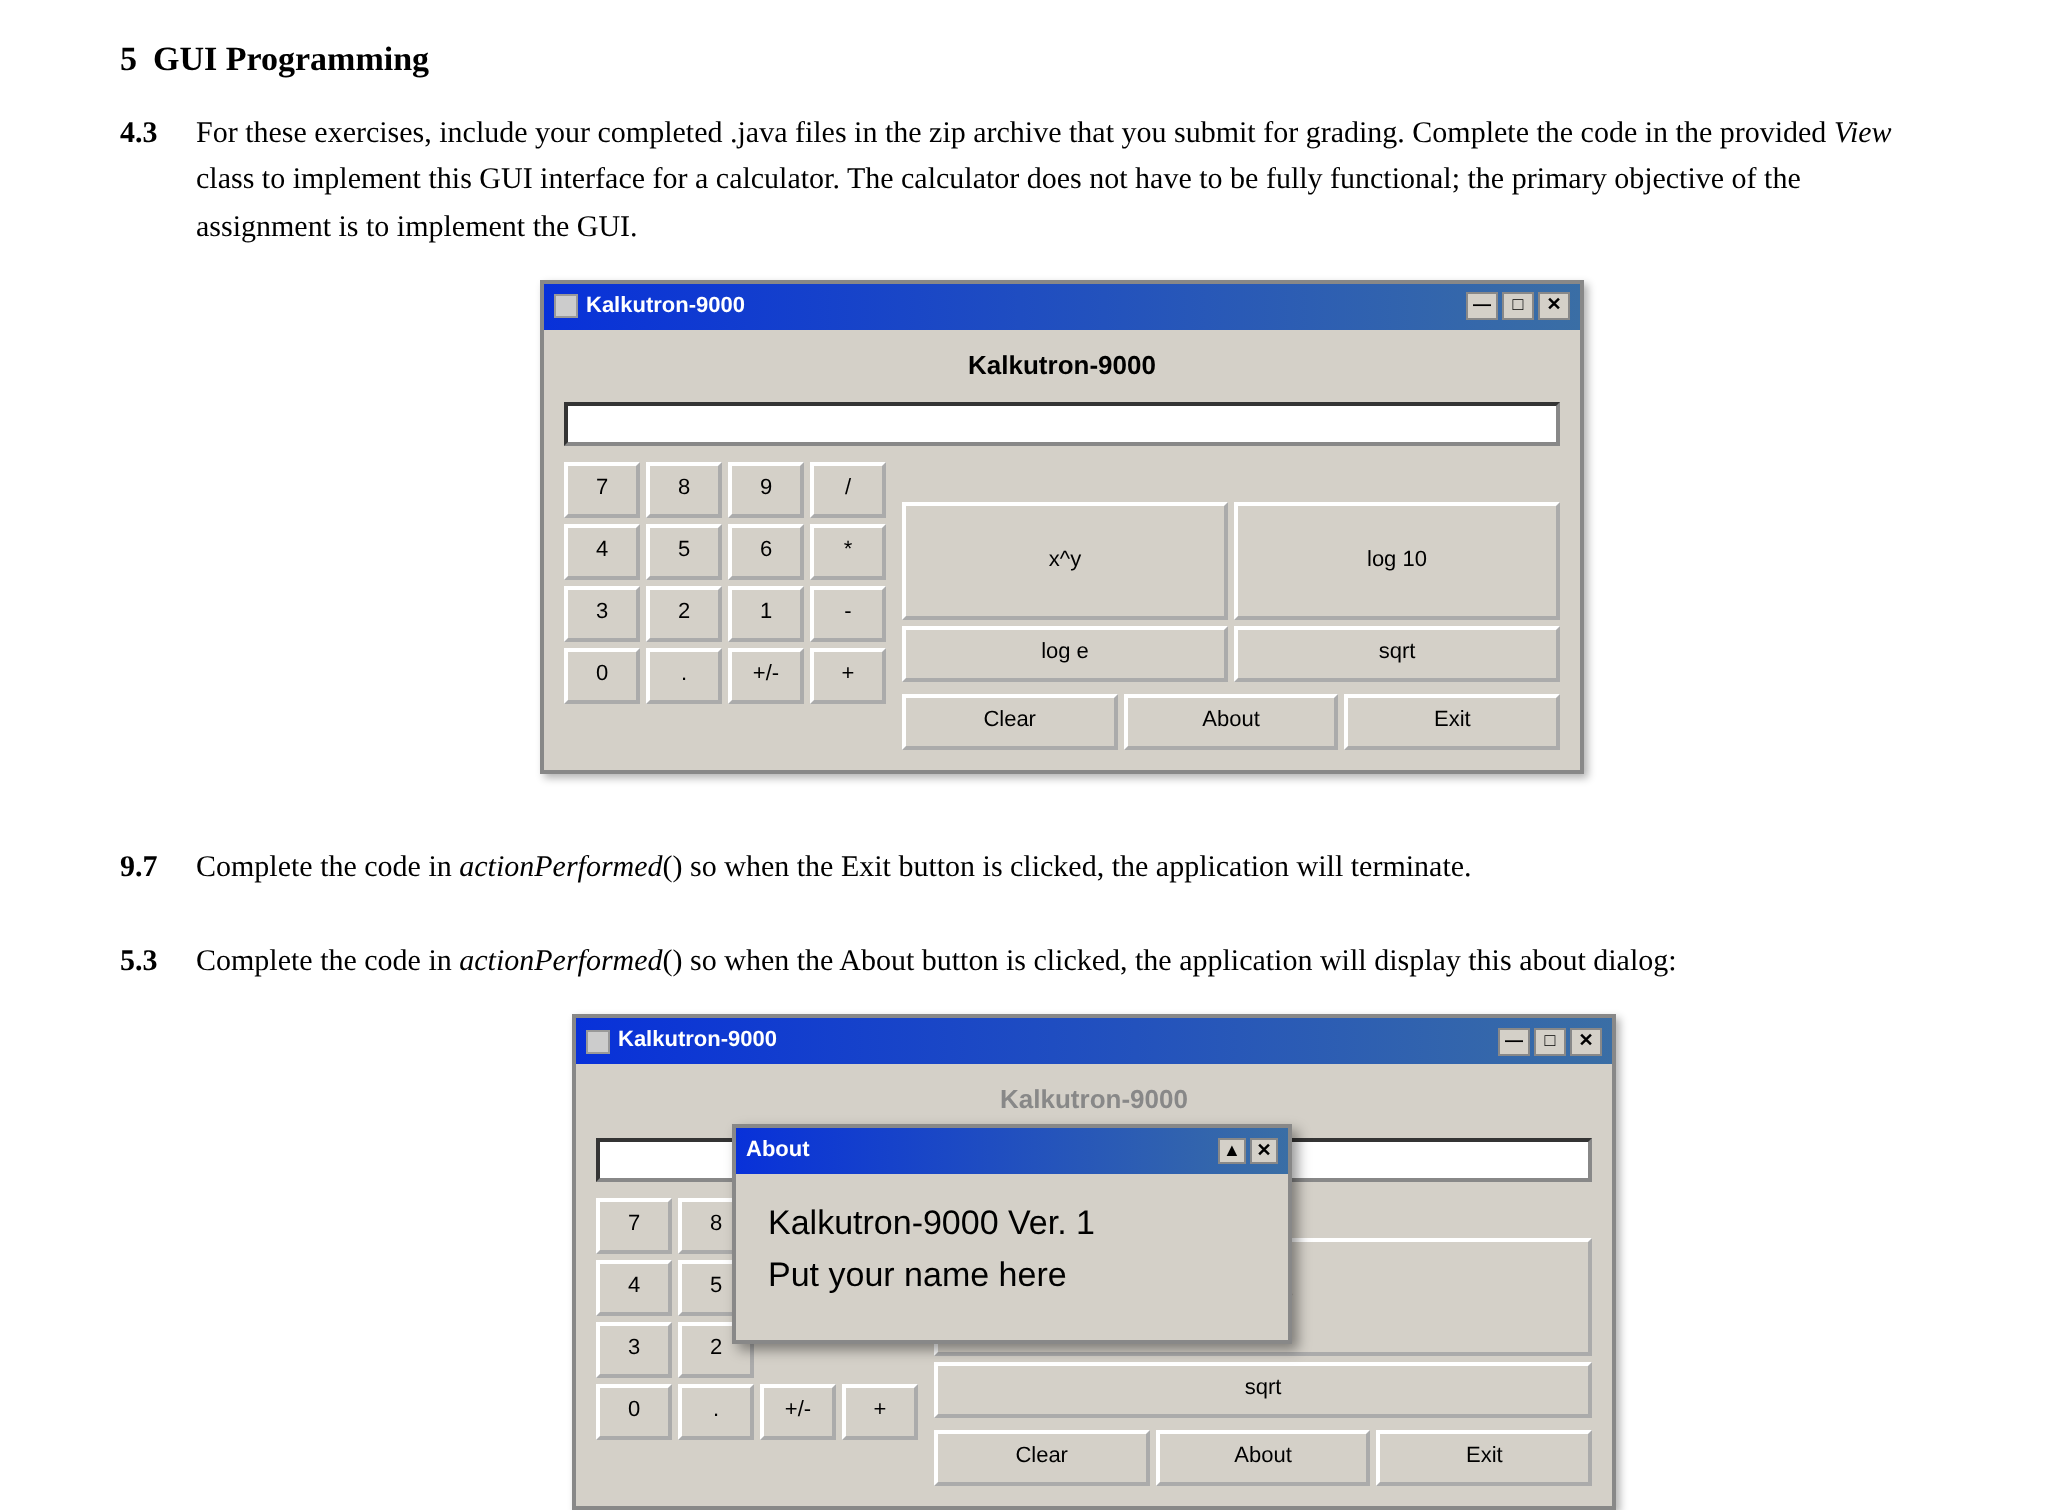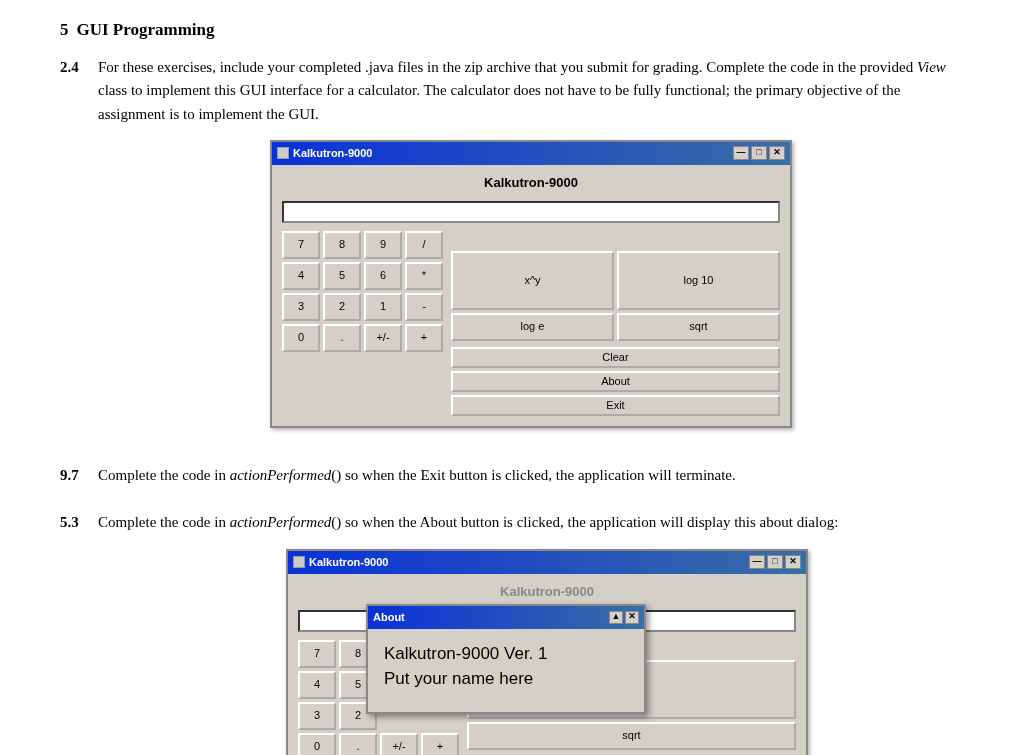--- a/index.html
+++ b/index.html
@@ -186,21 +186,20 @@
       display: flex;
       align-items: center;
       justify-content: center;
       color: #000;
     }
 
     .bottom-buttons {
       display: flex;
       gap: 3px;
       margin-top: 3px;
-      flex-direction: column;
     }
 
     .bottom-btn {
       background: #d4d0c8;
       border: 2px outset #fff;
       font-size: 11px;
       font-family: Arial, sans-serif;
       cursor: pointer;
       height: 28px;
       flex: 1;
@@ -310,21 +309,21 @@
 </head>
 <body>
 
 <div class="section-header-row">
   <span class="section-number">5</span>
   <span class="section-label">GUI Programming</span>
 </div>
 
 <div class="exercise-item">
   <div class="exercise-num">
-    <span>2.4</span>
+    <span>4.3</span>
   </div>
   <div class="exercise-text">
     <p>
       <span>For these exercises, include your completed .java files in the zip archive that you submit for grading. Complete the code in the provided </span><span class="italic">View</span><span> class to implement this GUI interface for a calculator. The calculator does not have to be fully functional; the primary objective of the assignment is to implement the GUI.</span>
     </p>
 
     <div class="calc-container">
       <div class="window">
         <div class="window-titlebar">
           <div class="titlebar-left">

